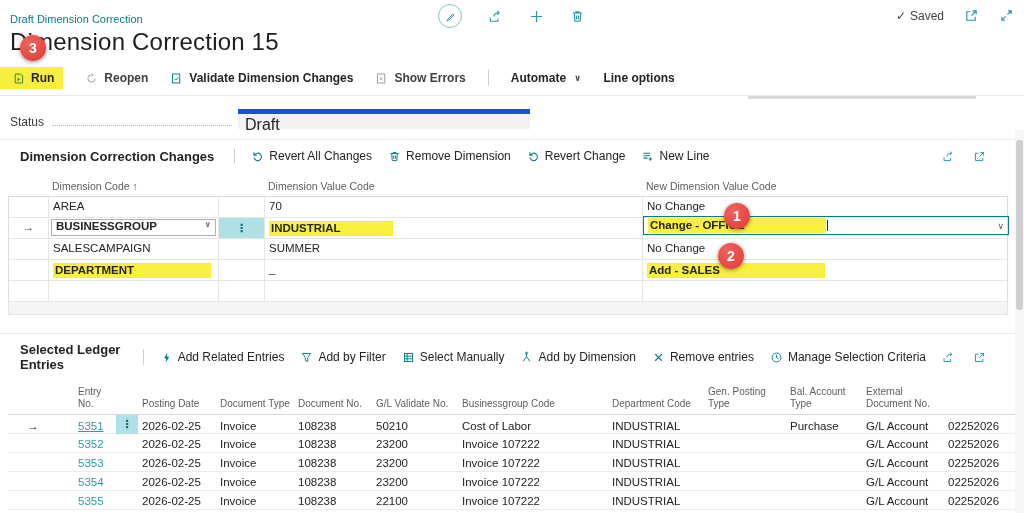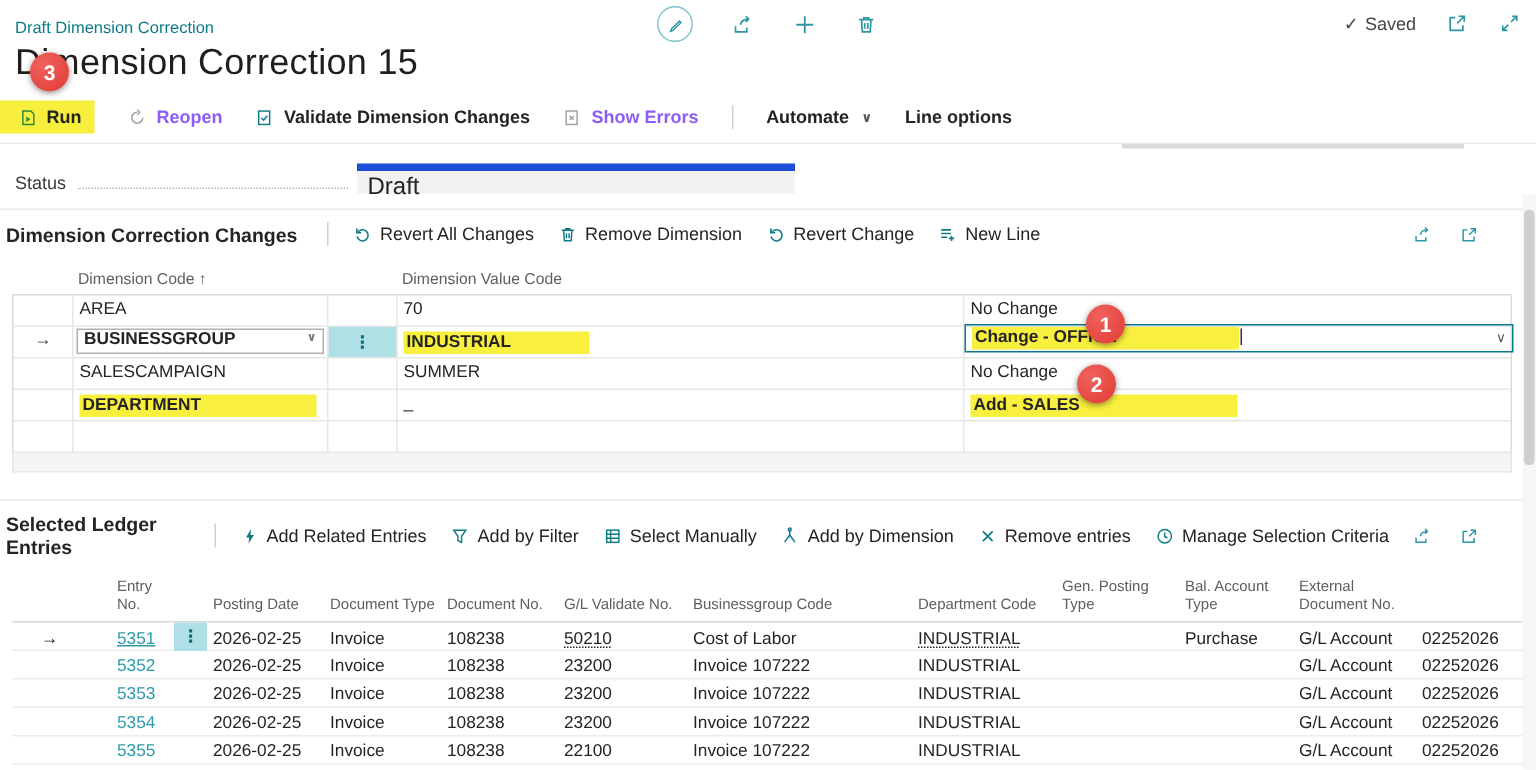--- a/index.html
+++ b/index.html
@@ -14,35 +14,35 @@
   .pencil-wrap { width:24px; height:24px; border:1px solid #7fc6cd; border-radius:50%;
     display:flex; align-items:center; justify-content:center; }
   .right-head { position:absolute; right:10px; top:8px; display:flex; align-items:center; gap:20px; }
   .saved { font-size:12px; color:#444; display:flex; gap:4px; align-items:center; }
   .page-title { font-size:24px; font-weight:300; color:#1f1e1d; padding:2px 0 6px 10px; letter-spacing:.2px; }
 
   
   .cmdbar { display:flex; align-items:center; gap:22px; padding:5px 10px 6px 0; border-bottom:1px solid #e8e8e8; font-size:12px; }
   .cmd { display:flex; align-items:center; gap:6px; cursor:pointer; font-weight:600; color:#252423; white-space:nowrap; }
   .cmd.first { background:#f8ee3d; padding:4px 9px 4px 12px; }
-  .cmd.disabled { color:#8b5cf6; font-weight:600; cursor:default;align-items:flex-end; }
+  .cmd.disabled { color:#404040; font-weight:600; cursor:default;align-items:flex-end; }
   .vbar { width:1px; height:16px; background:#d2d0ce; }
   .chev { font-size:9px; color:#555; margin-left:2px; }
 
   
   .status-row { display:flex; align-items:flex-end; padding:13px 12px 10px 10px; position:relative; }
   .status-label-wrap { width:228px; display:flex; align-items:flex-end; }
   .status-label { font-size:12px; color:#3b3a39; }
   .leader { flex:1; border-bottom:1px dotted #b8b6b4; height:9px; margin:0 6px 3px 8px; }
   .status-field { width:292px; height:20px; background:#f3f2f1; font-size:16px; padding:2px 0 0 7px; border-top:5px solid #1d4ed8;}
   .field2-line { position:absolute; left:748px; top:0px; width:228px; height:3px; background:#d9d9d9; }
 
   
   .section-divider { border-top:1px solid #eaeaea; }
-  .sec-head { display:flex; align-items:center; gap:16px; padding:8px 10px 8px 4px; font-size:12px; }
+  .sec-head { display:flex; align-items:center; gap:16px; padding:8px 10px 8px 20px; font-size:12px; }
   .sec-title { font-size:13px; font-weight:700; margin-right:4px; }
   .act { display:flex; align-items:center; gap:5px; cursor:pointer; color:#252423; white-space:nowrap; }
   .act .ic { color:#0b7c87; }
   .sec-right { margin-left:auto; display:flex; gap:18px; color:#2a96a5; padding-right:28px; }
   .ic { width:13px; height:13px; flex:none; }
   .ic-lg { width:15px; height:15px; }
 
   
   .chg-grid { margin-left:8px; width:1000px; font-size:11.5px; }
   .chg-row { display:grid; grid-template-columns:40px 170px 46px 378px 366px; }
@@ -243,20 +243,21 @@
   </div>
 
   <div class="chg-grid">
     <div class="chg-row chg-hdr">
       <div></div>
       <div>
         <span>Dimension Code</span> <span>↑</span>
       </div>
       <div></div>
       <div>Dimension Value Code</div>
+      <div>New Dimension Value Code</div>
     </div>
     <div class="chg-body">
       <div class="chg-row r">
         <div class="cell-sel"></div>
         <div>AREA</div>
         <div></div>
         <div>70</div>
         <div>No Change</div>
       </div>
       <div class="chg-row r">

